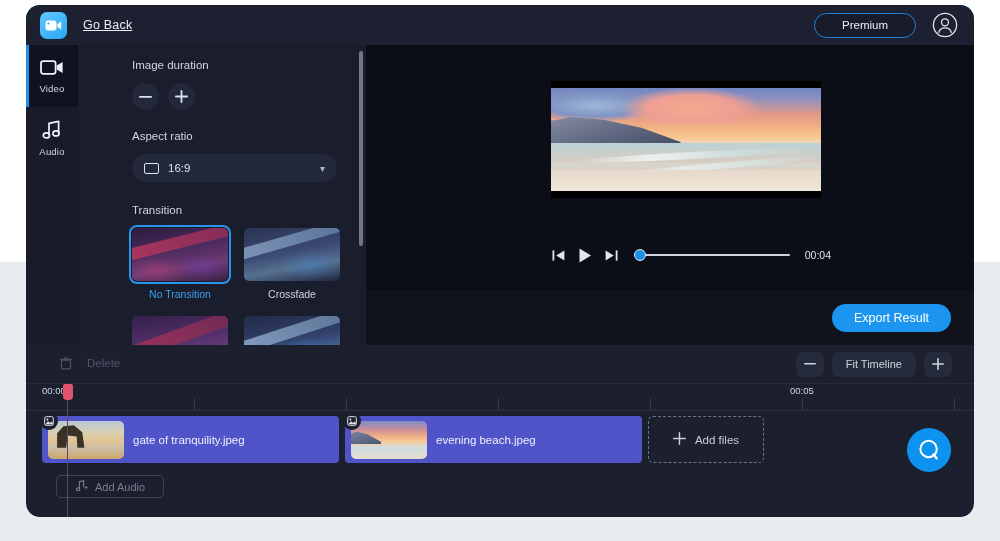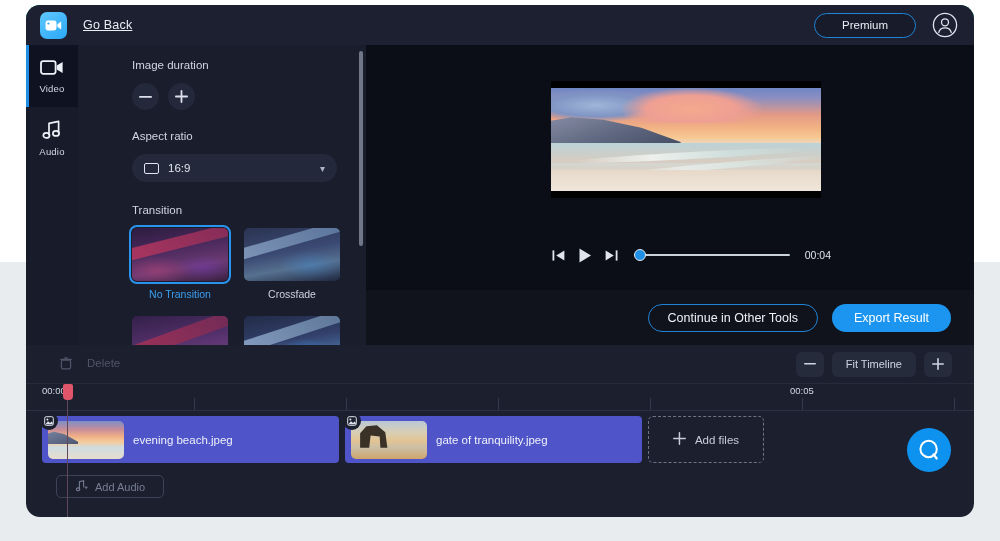--- a/index.html
+++ b/index.html
@@ -439,21 +439,20 @@
         </span>
         <span class="seek-wrap">
           <span class="seek-track"></span>
           <span class="seek-knob"></span>
         </span>
         <span class="time-label">00:04</span>
       </div>
     </div>
 
     <div class="action-bar">
-      <div class="btn-outline">Continue in Other Tools</div>
       <div class="btn-primary">Export Result</div>
     </div>
   </div>
 
   <div class="timeline-window">
 
     <div class="tl-toolbar">
       <div class="delete-btn">
         <span>
           <svg width="12" height="13" viewBox="0 0 12 13">
@@ -488,40 +487,40 @@
       <span class="ruler-tick" style="left:472px"></span>
       <span class="ruler-tick" style="left:624px"></span>
       <span class="ruler-tick" style="left:776px"></span>
       <span class="ruler-tick" style="left:928px"></span>
       <span class="ruler-baseline"></span>
     </div>
 
     <div class="tracks">
       <div class="clip-row">
         <div class="clip" style="width:297px">
+          <div class="clip-thumb gate"></div>
+          <div class="clip-badge">
+            <svg width="10" height="10" viewBox="0 0 10 10">
+              <rect x="0.7" y="0.7" width="8.6" height="8.6" rx="1.6" fill="none" stroke="#dfe4ee" stroke-width="1"></rect>
+              <circle cx="3.4" cy="3.4" r="1" fill="#dfe4ee"></circle>
+              <path d="M1.4 8.2 L4 5.3 L6 7 L7.6 5.6 L8.8 7.1 L8.8 8.2 Z" fill="#dfe4ee"></path>
+            </svg>
+          </div>
+          <span class="clip-name">gate of tranquility.jpeg</span>
+        </div>
+        <div class="clip" style="width:297px">
           <div class="clip-thumb beach"></div>
           <div class="clip-badge">
             <svg width="10" height="10" viewBox="0 0 10 10">
               <rect x="0.7" y="0.7" width="8.6" height="8.6" rx="1.6" fill="none" stroke="#dfe4ee" stroke-width="1"></rect>
               <circle cx="3.4" cy="3.4" r="1" fill="#dfe4ee"></circle>
               <path d="M1.4 8.2 L4 5.3 L6 7 L7.6 5.6 L8.8 7.1 L8.8 8.2 Z" fill="#dfe4ee"></path>
             </svg>
           </div>
           <span class="clip-name">evening beach.jpeg</span>
-        </div>
-        <div class="clip" style="width:297px">
-          <div class="clip-thumb gate"></div>
-          <div class="clip-badge">
-            <svg width="10" height="10" viewBox="0 0 10 10">
-              <rect x="0.7" y="0.7" width="8.6" height="8.6" rx="1.6" fill="none" stroke="#dfe4ee" stroke-width="1"></rect>
-              <circle cx="3.4" cy="3.4" r="1" fill="#dfe4ee"></circle>
-              <path d="M1.4 8.2 L4 5.3 L6 7 L7.6 5.6 L8.8 7.1 L8.8 8.2 Z" fill="#dfe4ee"></path>
-            </svg>
-          </div>
-          <span class="clip-name">gate of tranquility.jpeg</span>
         </div>
         <div class="add-files">
           <span>
             <svg width="13" height="13" viewBox="0 0 13 13">
               <rect y="5.7" width="13" height="1.5" rx="0.7" fill="#c7cdda"></rect>
               <rect x="5.7" width="1.5" height="13" rx="0.7" fill="#c7cdda"></rect>
             </svg>
           </span>
           <span>Add files</span>
         </div>

